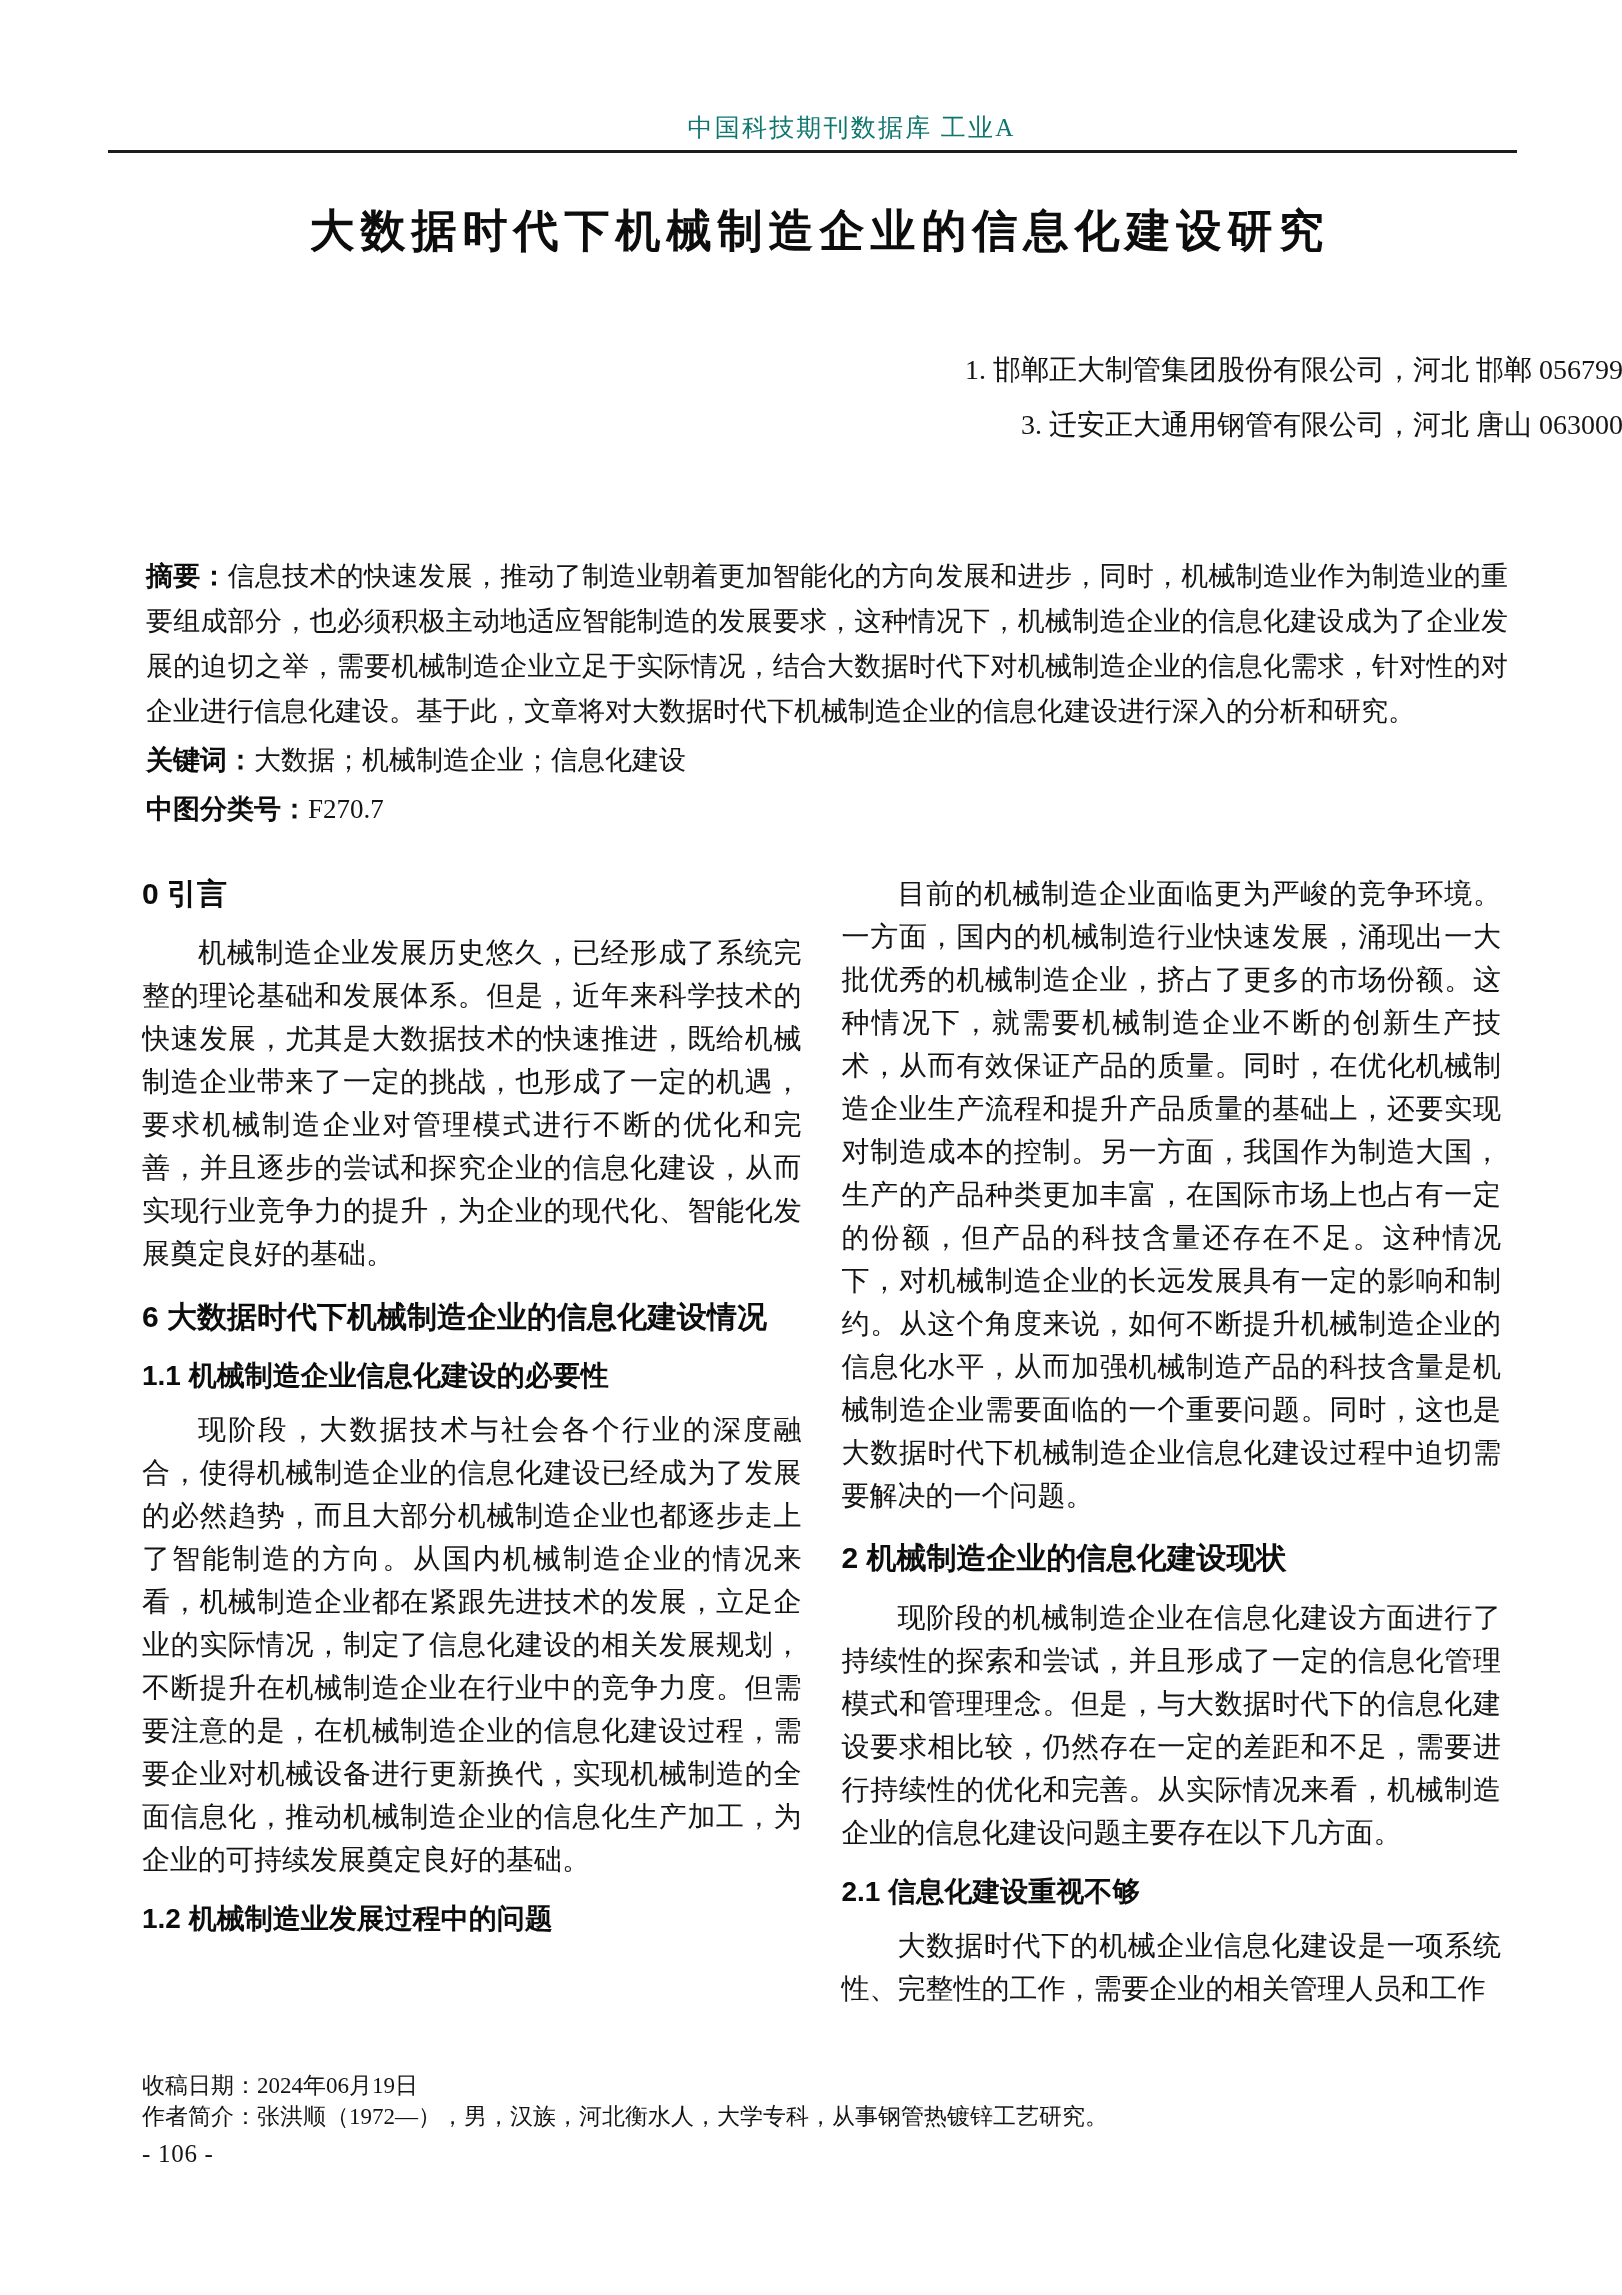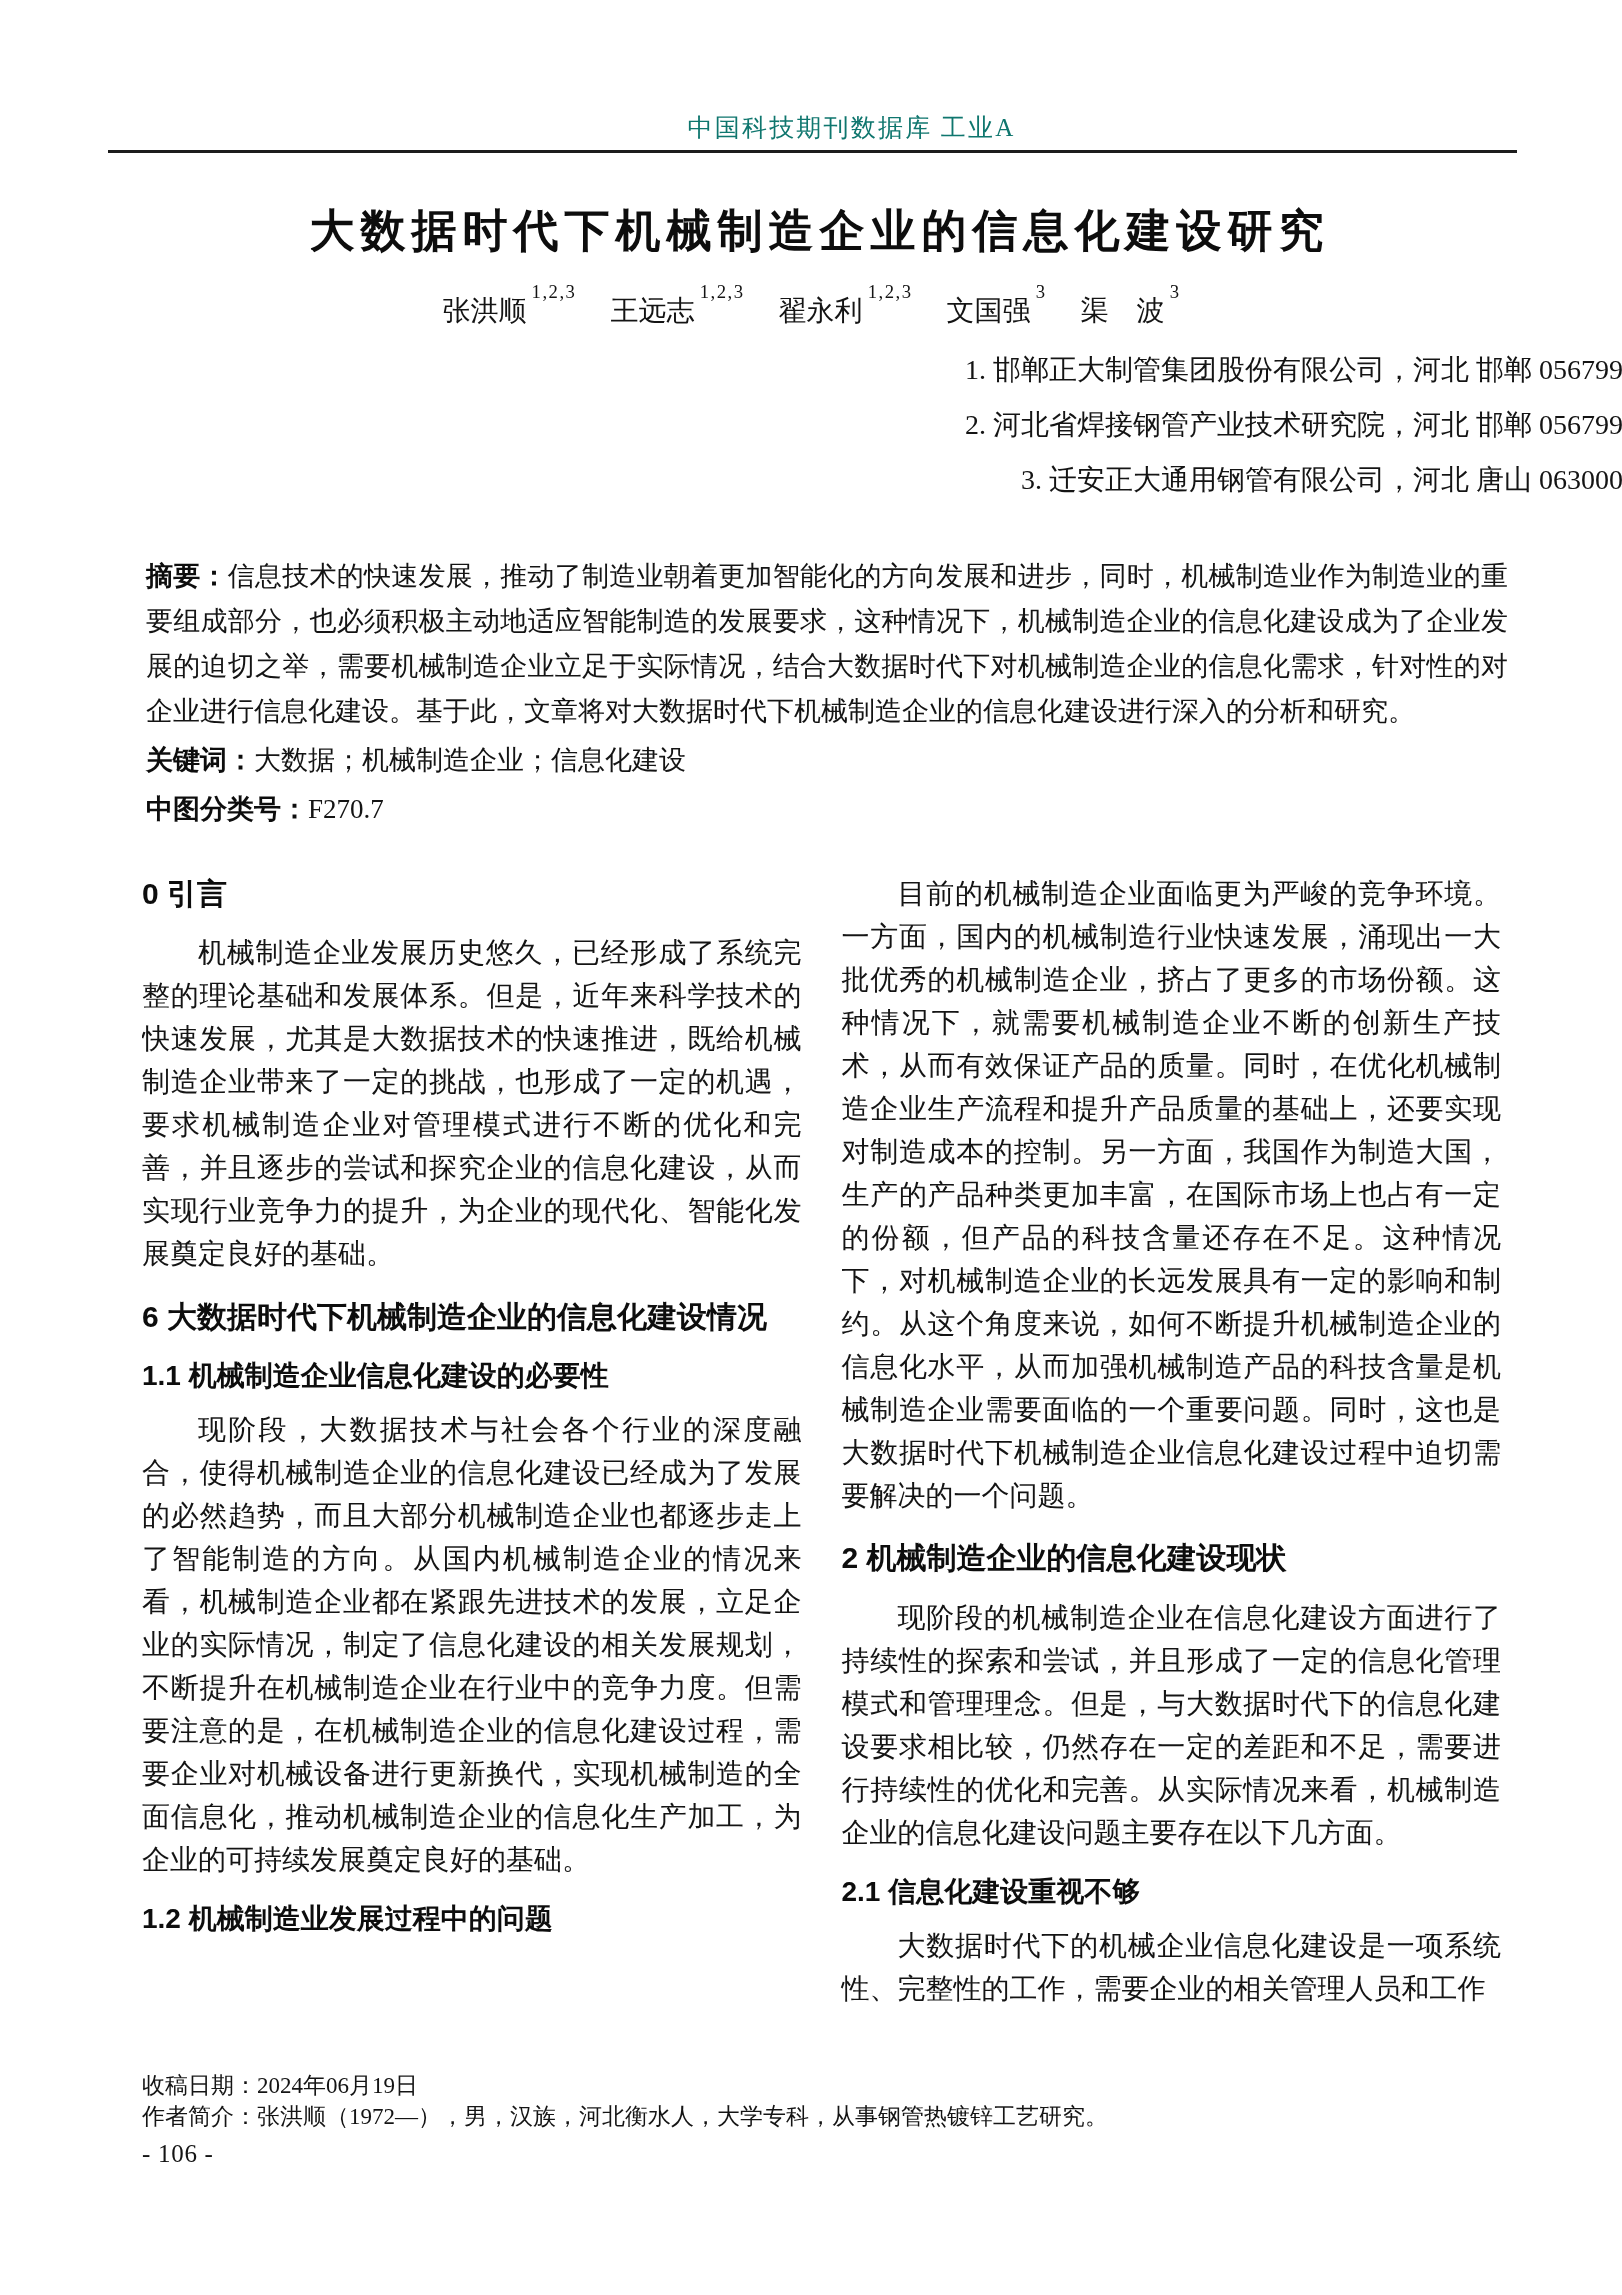--- a/index.html
+++ b/index.html
@@ -132,25 +132,23 @@
 <body>
 
 <div class="page">
 
   <div class="journal-header">中国科技期刊数据库 工业A</div>
 
   <div class="rule"></div>
 
   <h1 class="title">大数据时代下机械制造企业的信息化建设研究</h1>
 
-  <div class="authors"><span class="author"><span>张洪顺</span><sup class="sup">1,2,3</sup></span><span class="author"><span>王远志</span><sup class="sup">1,2,3</sup></span><span class="author"><span>翟永利</span><sup class="sup">1,2,3</sup></span><span class="author"><span>文国强</span><sup class="sup">3</sup></span><span class="author"><span>渠　波</span><sup class="sup">3</sup></span></div>
 
   <div class="affils">
       <div class="affil">1. 邯郸正大制管集团股份有限公司，河北 邯郸 056799</div>
-      <div class="affil">2. 河北省焊接钢管产业技术研究院，河北 邯郸 056799</div>
       <div class="affil">3. 迁安正大通用钢管有限公司，河北 唐山 063000</div>
     </div>
 
   <div class="abstract-block">
     <p class="abstract"><span class="lbl">摘要：</span><span>信息技术的快速发展，推动了制造业朝着更加智能化的方向发展和进步，同时，机械制造业作为制造业的重要组成部分，也必须积极主动地适应智能制造的发展要求，这种情况下，机械制造企业的信息化建设成为了企业发展的迫切之举，需要机械制造企业立足于实际情况，结合大数据时代下对机械制造企业的信息化需求，针对性的对企业进行信息化建设。基于此，文章将对大数据时代下机械制造企业的信息化建设进行深入的分析和研究。</span></p>
     <p class="kwline"><span class="lbl">关键词：</span><span>大数据；机械制造企业；信息化建设</span></p>
     <p class="clcline"><span class="lbl">中图分类号：</span><span>F270.7</span></p>
   </div>
 
   <div class="columns">

